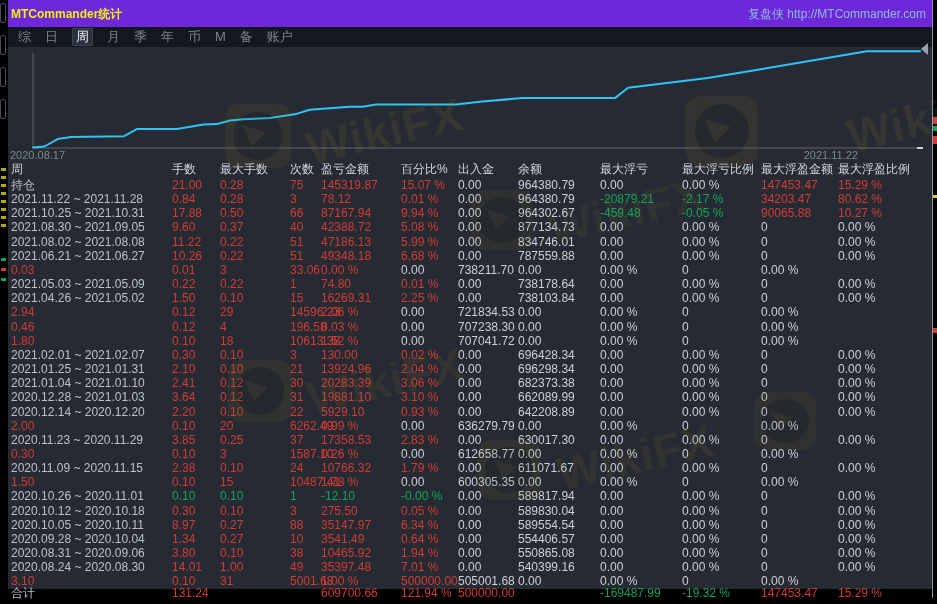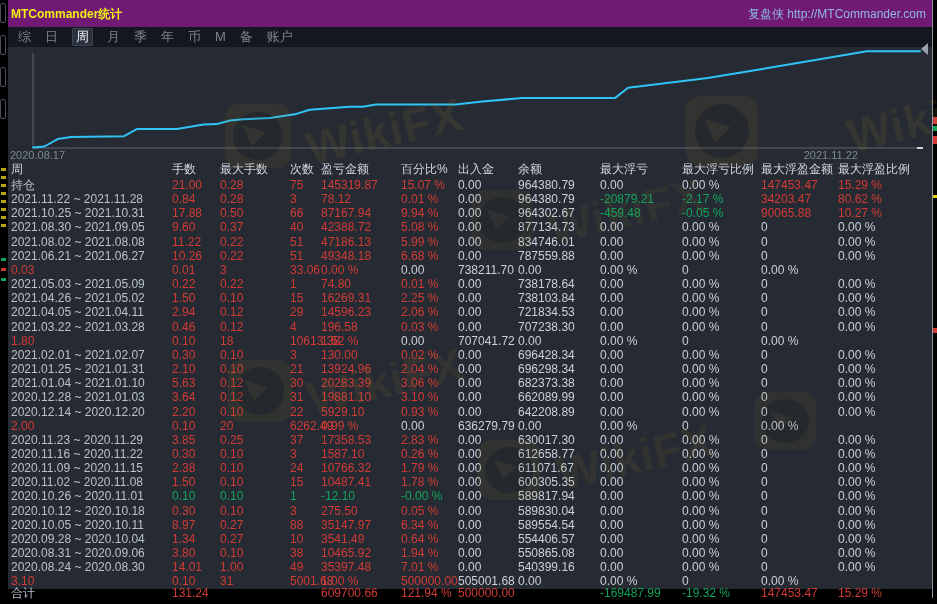--- a/index.html
+++ b/index.html
@@ -4,21 +4,21 @@
 <style>
   html,body{margin:0;padding:0;background:#000;}
   body{width:937px;height:604px;position:relative;overflow:hidden;
        font-family:"Liberation Sans","DejaVu Sans",sans-serif;
        -webkit-font-smoothing:antialiased;}
   .screen{position:absolute;inset:0;}
 
   
   .window{position:absolute;left:8px;top:0;width:925px;height:598px;
           background:var(--bg,#262b33);border-right:1px solid #8f99a4;box-sizing:border-box;}
-  .titlebar{position:absolute;left:0;top:0;width:100%;height:28px;background:#701a75;
+  .titlebar{position:absolute;left:0;top:0;width:100%;height:28px;background:#6d28d9;
             display:flex;align-items:center;justify-content:space-between;box-sizing:border-box;
             padding:0 6px 0 3px;}
   .title{color:var(--yellow,#f0ee12);font-weight:bold;font-size:12px;}
   .brand{color:var(--link,#8fb9e0);font-size:12px;}
   .menubar{position:absolute;left:0;top:27px;width:100%;height:20px;background:#14171d;
            display:flex;align-items:center;gap:14px;padding-left:10px;box-sizing:border-box;}
   .mi{color:var(--menu,#7b828c);font-size:13px;line-height:18px;cursor:default;}
   .mi.active{background:#2a303c;color:#eef2f8;box-shadow:inset 0 0 0 1px #3d4552;
              padding:0 4px;border-radius:2px;}
 
@@ -291,35 +291,33 @@
           <span class="c-red">16269.31</span>
           <span class="c-red">2.25 %</span>
           <span class="c-white">0.00</span>
           <span class="c-white">738103.84</span>
           <span class="c-white">0.00</span>
           <span class="c-white">0.00 %</span>
           <span class="c-white">0</span>
           <span class="c-white">0.00 %</span>
         </div>
         <div class="trow">
-          <span class="c-date">2021.04.05 ~ 2021.04.11</span>
           <span class="c-red">2.94</span>
           <span class="c-red">0.12</span>
           <span class="c-red">29</span>
           <span class="c-red">14596.23</span>
           <span class="c-red">2.06 %</span>
           <span class="c-white">0.00</span>
           <span class="c-white">721834.53</span>
           <span class="c-white">0.00</span>
           <span class="c-white">0.00 %</span>
           <span class="c-white">0</span>
           <span class="c-white">0.00 %</span>
         </div>
         <div class="trow">
-          <span class="c-date">2021.03.22 ~ 2021.03.28</span>
           <span class="c-red">0.46</span>
           <span class="c-red">0.12</span>
           <span class="c-red">4</span>
           <span class="c-red">196.58</span>
           <span class="c-red">0.03 %</span>
           <span class="c-white">0.00</span>
           <span class="c-white">707238.30</span>
           <span class="c-white">0.00</span>
           <span class="c-white">0.00 %</span>
           <span class="c-white">0</span>
@@ -361,21 +359,21 @@
           <span class="c-red">2.04 %</span>
           <span class="c-white">0.00</span>
           <span class="c-white">696298.34</span>
           <span class="c-white">0.00</span>
           <span class="c-white">0.00 %</span>
           <span class="c-white">0</span>
           <span class="c-white">0.00 %</span>
         </div>
         <div class="trow">
           <span class="c-date">2021.01.04 ~ 2021.01.10</span>
-          <span class="c-red">5.63</span>
+          <span class="c-red">2.41</span>
           <span class="c-red">0.12</span>
           <span class="c-red">30</span>
           <span class="c-red">20283.39</span>
           <span class="c-red">3.06 %</span>
           <span class="c-white">0.00</span>
           <span class="c-white">682373.38</span>
           <span class="c-white">0.00</span>
           <span class="c-white">0.00 %</span>
           <span class="c-white">0</span>
           <span class="c-white">0.00 %</span>
@@ -429,21 +427,20 @@
           <span class="c-red">17358.53</span>
           <span class="c-red">2.83 %</span>
           <span class="c-white">0.00</span>
           <span class="c-white">630017.30</span>
           <span class="c-white">0.00</span>
           <span class="c-white">0.00 %</span>
           <span class="c-white">0</span>
           <span class="c-white">0.00 %</span>
         </div>
         <div class="trow">
-          <span class="c-date">2020.11.16 ~ 2020.11.22</span>
           <span class="c-red">0.30</span>
           <span class="c-red">0.10</span>
           <span class="c-red">3</span>
           <span class="c-red">1587.10</span>
           <span class="c-red">0.26 %</span>
           <span class="c-white">0.00</span>
           <span class="c-white">612658.77</span>
           <span class="c-white">0.00</span>
           <span class="c-white">0.00 %</span>
           <span class="c-white">0</span>
@@ -457,21 +454,20 @@
           <span class="c-red">10766.32</span>
           <span class="c-red">1.79 %</span>
           <span class="c-white">0.00</span>
           <span class="c-white">611071.67</span>
           <span class="c-white">0.00</span>
           <span class="c-white">0.00 %</span>
           <span class="c-white">0</span>
           <span class="c-white">0.00 %</span>
         </div>
         <div class="trow">
-          <span class="c-date">2020.11.02 ~ 2020.11.08</span>
           <span class="c-red">1.50</span>
           <span class="c-red">0.10</span>
           <span class="c-red">15</span>
           <span class="c-red">10487.41</span>
           <span class="c-red">1.78 %</span>
           <span class="c-white">0.00</span>
           <span class="c-white">600305.35</span>
           <span class="c-white">0.00</span>
           <span class="c-white">0.00 %</span>
           <span class="c-white">0</span>

